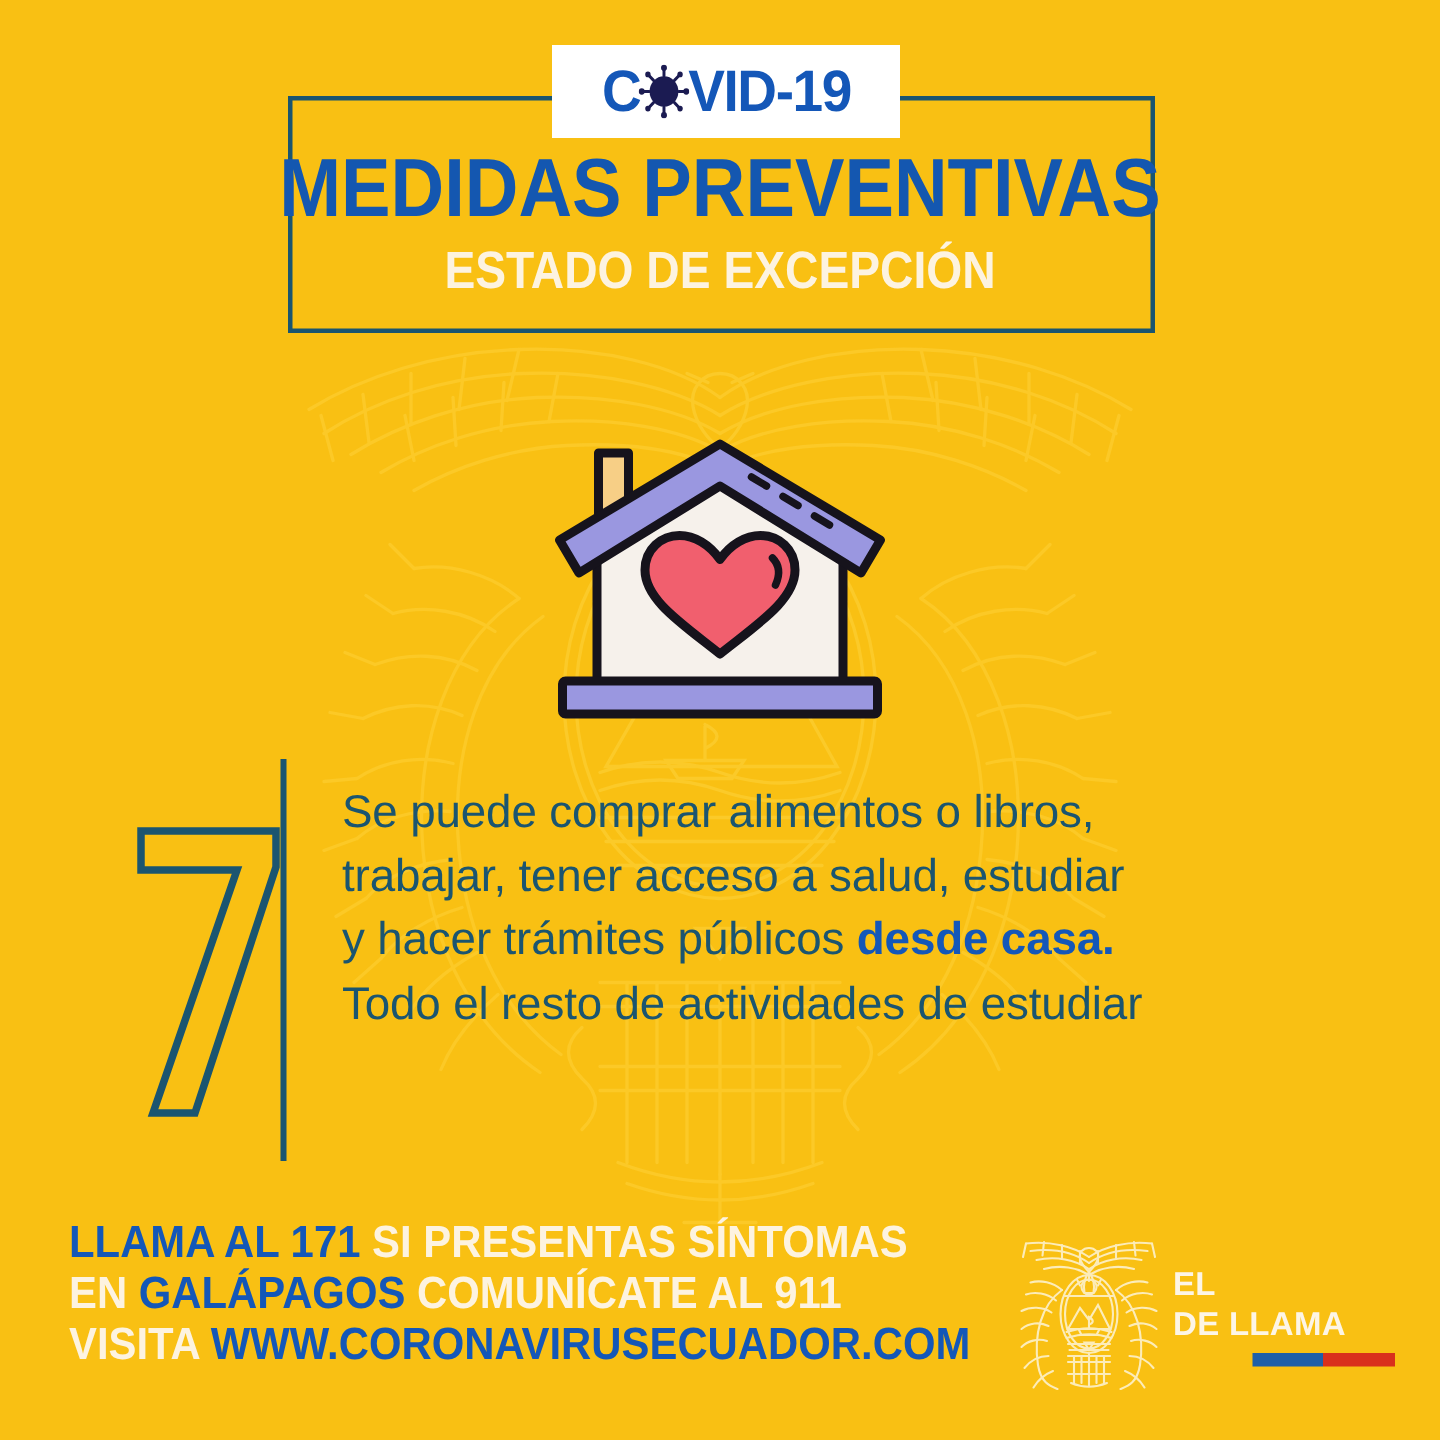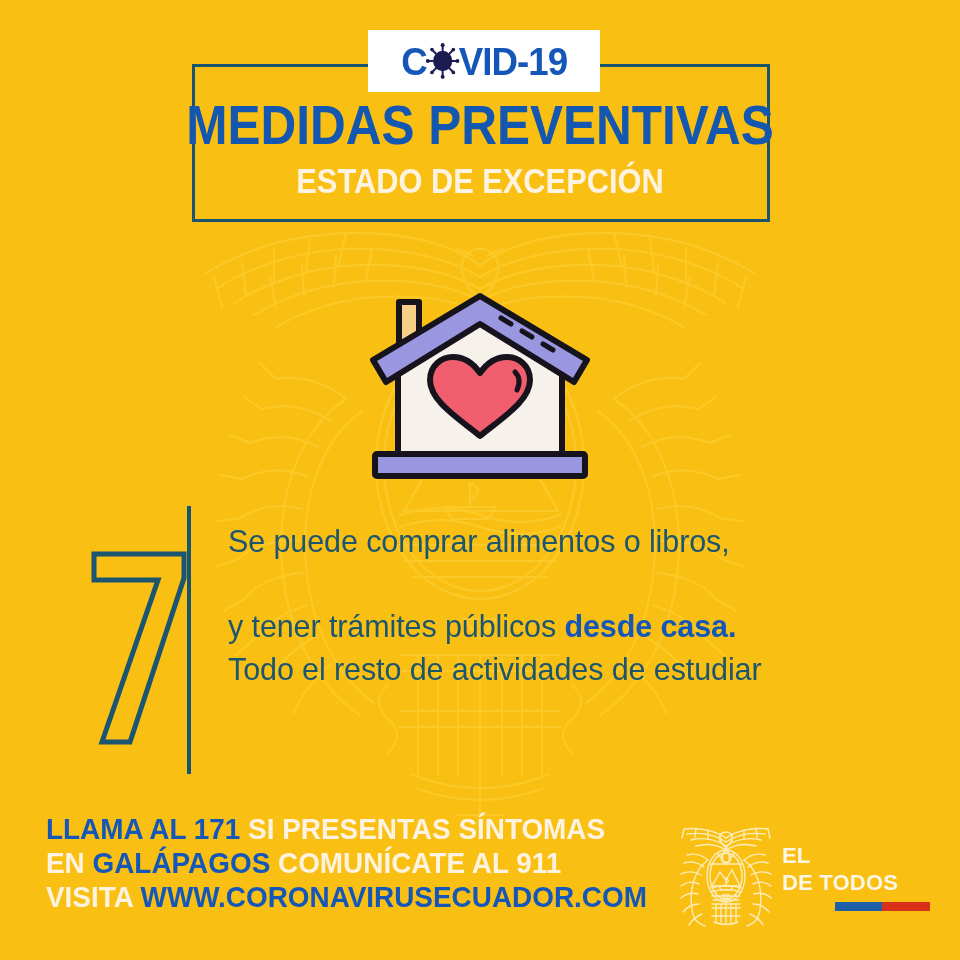--- a/index.html
+++ b/index.html
@@ -323,22 +323,22 @@
   <div id="body-block">
     <div id="big-number">
       <svg viewBox="0 0 110 200">
         <path d="M10 6 H100 V30 L46 194 H18 L74 32 H10 Z" fill="none" stroke="#1b5570" stroke-width="5" stroke-linejoin="miter"></path>
         <text x="-9999" y="-9999">7</text>
       </svg>
     </div>
     <div id="divider"></div>
     <div id="paragraph">
       <span>Se puede comprar alimentos o libros,</span><br>
-      <br>
-      <span>y tener trámites públicos </span><span class="hl">desde casa.</span><br>
+      <span>trabajar, tener acceso a salud, estudiar</span><br>
+      <span>y hacer trámites públicos </span><span class="hl">desde casa.</span><br>
       <span>Todo el resto de actividades de estudiar</span><br>
     </div>
   </div>
 
   <div id="footer-lines">
     <div class="footer-line">
       <span class="blue">LLAMA AL 171</span><span class="cream"> SI PRESENTAS SÍNTOMAS</span>
     </div>
     <div class="footer-line">
       <span class="cream">EN </span><span class="blue">GALÁPAGOS</span><span class="cream"> COMUNÍCATE AL 911</span>
@@ -378,21 +378,21 @@
         <path d="M66 36 C72 31 80 29 87 31 M70 43 C76 38 84 37 90 39 M73 51 C79 47 87 47 93 50 M75 60 C81 57 88 58 93 62 M76 70 C82 68 89 70 93 74 M75 80 C81 80 87 83 91 88 M72 90 C77 92 82 96 85 101"></path>
 
         <path d="M34 80 h28 M34 84 h28 M34 92 h28"></path>
         <path d="M38 80 V98 M43 80 V98 M48 78 V100 M53 80 V98 M58 80 V98"></path>
         <path d="M36 98 q12 5 24 0"></path>
         <path d="M48 76 l-3 -5 h6Z"></path>
       </svg>
     </div>
     <div id="gov-text">
       <div class="gl">EL</div>
-      <div class="gl">DE TODOS</div>
+      <div class="gl">DE LLAMA</div>
       <div id="tricolor">
         <div class="seg" style="flex:1.1;background:#f9c013"></div>
         <div class="seg" style="flex:1;background:#1f5fa8"></div>
         <div class="seg" style="flex:1;background:#d9301c"></div>
       </div>
     </div>
   </div>
 
 </div>
 

